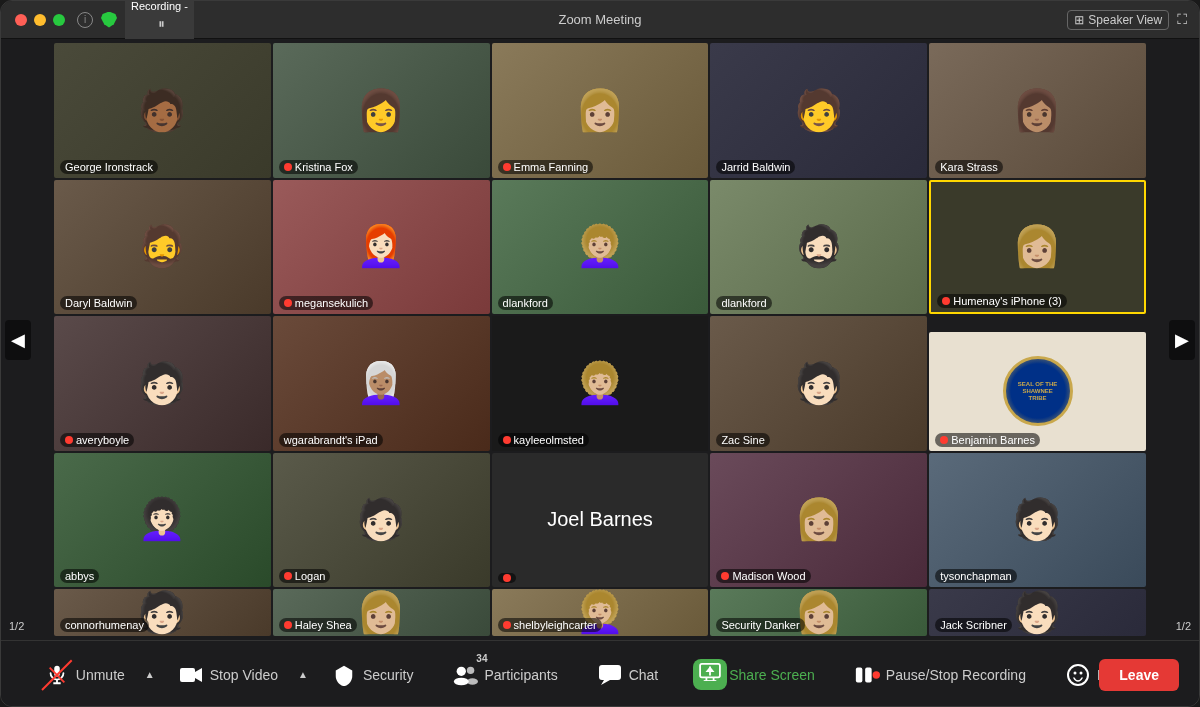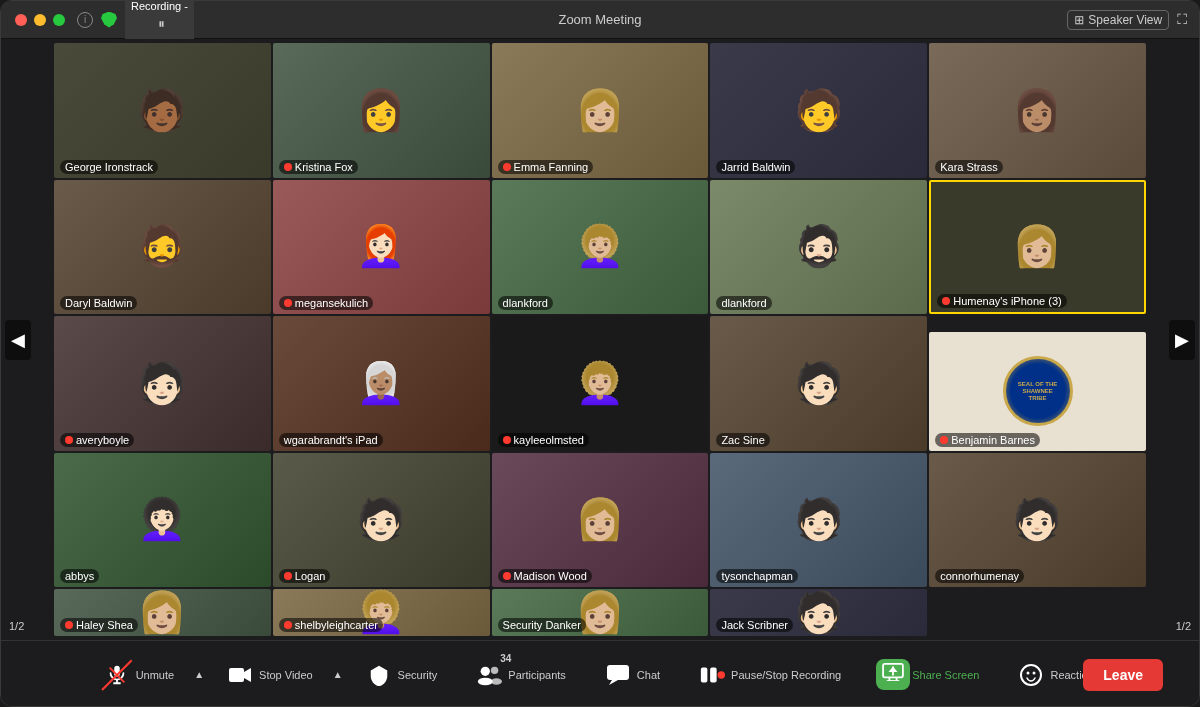--- a/index.html
+++ b/index.html
@@ -242,30 +242,30 @@
       width: 32px;
       height: 32px;
       display: flex;
       align-items: center;
       justify-content: center;
       font-size: 20px;
       color: #fff;
       position: relative;
     }
     .toolbar-btn .btn-label {
-      font-size: 11px;
+      font-size: 14px;
       color: #ccc;
     }
     .toolbar-btn.active .btn-label { color: #4CAF50; }
     .toolbar-btn.active .btn-icon { color: #4CAF50; }
 
     
     .leave-btn {
       position: absolute;
-      right: 36px;
+      right: 20px;
       background: #e53935;
       color: #fff;
       border: none;
       border-radius: 6px;
       padding: 8px 20px;
       font-size: 14px;
       font-weight: 600;
       cursor: pointer;
     }
     .caret-btn {
@@ -455,20 +455,26 @@
         <div class="cell-face">👩🏻‍🦱</div>
         <div class="name-label">abbys</div>
       </div>
       <div class="video-cell c17">
         <div class="cell-face">🧑🏻</div>
         <div class="name-label">
           <span class="mic-icon"></span>
           Logan
         </div>
       </div>
+      <div class="video-cell joel-tile">
+        <span style="color:#fff;font-size:20px;">Joel Barnes</span>
+        <div class="name-label">
+          <span class="mic-icon"></span>
+        </div>
+      </div>
       <div class="video-cell c18">
         <div class="cell-face">👩🏼</div>
         <div class="name-label">
           <span class="mic-icon"></span>
           Madison Wood
         </div>
       </div>
       <div class="video-cell c19">
         <div class="cell-face">🧑🏻</div>
         <div class="name-label">tysonchapman</div>
@@ -556,51 +562,51 @@
     </div>
 
     <div class="toolbar-btn">
       <div class="btn-icon">
         <svg width="24" height="22" viewBox="0 0 24 22" fill="white">
           <rect x="1" y="1" width="22" height="15" rx="3" fill="white"></rect>
           <polygon points="6,16 3,21 12,16" fill="white"></polygon>
         </svg>
       </div>
       <span class="btn-label">Chat</span>
-    </div>
-
-    <div class="toolbar-btn">
-      <div class="btn-icon">
-        <svg width="26" height="22" viewBox="0 0 28 22" fill="white">
-          <rect x="2" y="3" width="7" height="16" rx="2" fill="white"></rect>
-          <rect x="12" y="3" width="7" height="16" rx="2" fill="white"></rect>
-          <circle cx="24" cy="11" r="4" fill="#ff3b30"></circle>
-        </svg>
-      </div>
-      <span class="btn-label">Pause/Stop Recording</span>
     </div>
 
     <div class="toolbar-btn active">
       <div class="btn-icon">
         <div class="share-screen-active">
           <svg width="22" height="18" viewBox="0 0 24 20" fill="white">
             <rect x="1" y="1" width="22" height="15" rx="2" fill="none" stroke="white" stroke-width="2"></rect>
             <line x1="8" y1="16" x2="8" y2="20" stroke="white" stroke-width="2"></line>
             <line x1="16" y1="16" x2="16" y2="20" stroke="white" stroke-width="2"></line>
             <line x1="5" y1="20" x2="19" y2="20" stroke="white" stroke-width="2"></line>
             <polygon points="12,4 17,10 7,10" fill="white"></polygon>
             <line x1="12" y1="4" x2="12" y2="14" stroke="white" stroke-width="2"></line>
           </svg>
         </div>
       </div>
       <span class="btn-label">Share Screen</span>
     </div>
 
     <div class="toolbar-btn">
       <div class="btn-icon">
+        <svg width="26" height="22" viewBox="0 0 28 22" fill="white">
+          <rect x="2" y="3" width="7" height="16" rx="2" fill="white"></rect>
+          <rect x="12" y="3" width="7" height="16" rx="2" fill="white"></rect>
+          <circle cx="24" cy="11" r="4" fill="#ff3b30"></circle>
+        </svg>
+      </div>
+      <span class="btn-label">Pause/Stop Recording</span>
+    </div>
+
+    <div class="toolbar-btn">
+      <div class="btn-icon">
         <svg width="24" height="24" viewBox="0 0 24 24" fill="white">
           <circle cx="12" cy="12" r="10" fill="none" stroke="white" stroke-width="2"></circle>
           <circle cx="9" cy="10" r="1.5" fill="white"></circle>
           <circle cx="15" cy="10" r="1.5" fill="white"></circle>
           <path d="M8 15s1.5 3 4 3 4-3 4-3" stroke="white" stroke-width="1.5" fill="none" stroke-linecap="round"></path>
         </svg>
       </div>
       <span class="btn-label">Reactions</span>
     </div>
 

